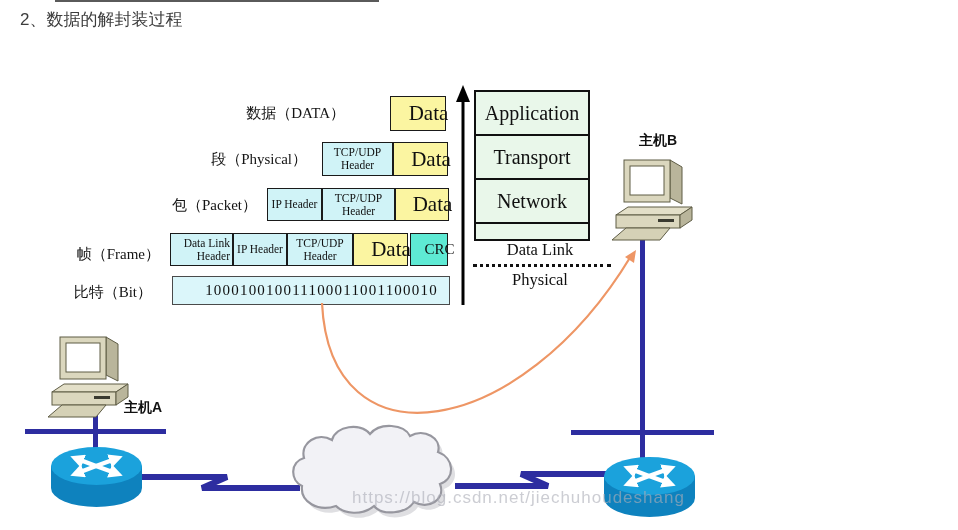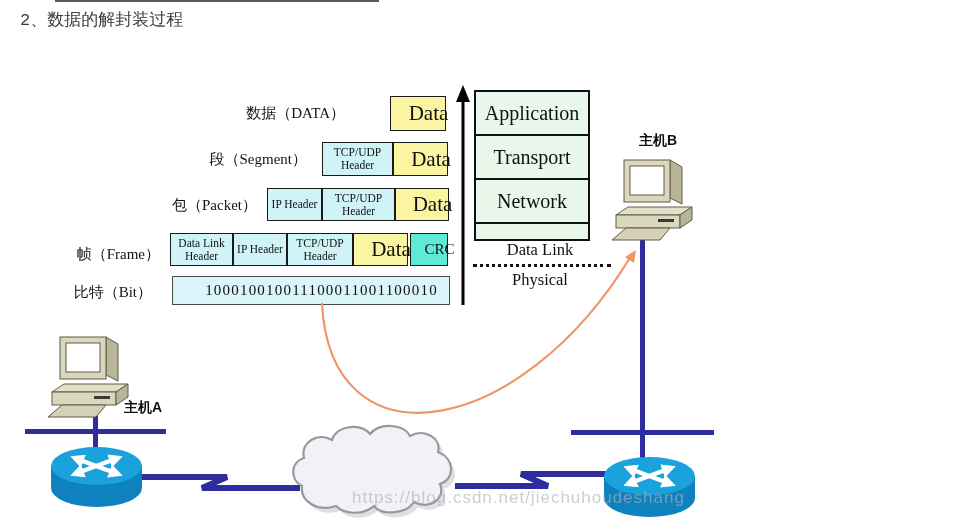--- a/index.html
+++ b/index.html
@@ -1,19 +1,19 @@
 <!DOCTYPE html>
 <html><head>
 <meta charset="utf-8">
 <style>
   html,body{margin:0;padding:0;background:#fff;}
   .canvas{position:relative;width:958px;height:530px;background:#ffffff;overflow:hidden;
           font-family:"Liberation Serif","DejaVu Serif",serif;}
   .abs{position:absolute;}
-  .title{position:absolute;left:20px;top:8px;font-family:Liberation Mono, monospace;
+  .title{position:absolute;left:20px;top:8px;font-family:Liberation Sans, sans-serif;
          font-size:17px;color:#3c3c3c;}
   .top-strip{position:absolute;left:55px;top:0;width:324px;height:2px;background:#5a5a5a;}
   .row-label{position:absolute;text-align:right;font-size:15px;color:#141414;white-space:nowrap;}
   .cell{position:absolute;display:flex;align-items:center;justify-content:center;
         border:1.6px solid #1a1a1a;box-sizing:border-box;text-align:center;color:#101010;background:#fff;padding-left:21px;}
   .cell.yellow{background:#FBF5A1;font-size:21px;}
   .cell.cyan{background:#D0F3F7;font-size:11.5px;line-height:1.12;padding:0 2px;}
   .cell.white{background:#5eead4;font-size:15px;}
   .cell.bits{background:#DBF6FA;font-size:15px;letter-spacing:1.2px;border:1.5px solid #4a4a4a;}
   .stack-box{position:absolute;left:474px;width:116px;background:#E9F7EA;border:2.4px solid #101010;
@@ -47,35 +47,35 @@
     <polyline points="455,486 548,486 521,474 614,474" fill="none" stroke="#2D2DA0" stroke-width="6"></polyline>
 
     <line x1="463" y1="101" x2="463" y2="305" stroke="#000" stroke-width="3"></line>
     <polygon points="463,85 456,102 470,102" fill="#000"></polygon>
 
     <path d="M322,303 C330,470 520,440 631,256" fill="none" stroke="#EE9665" stroke-width="2.2"></path>
     <polygon points="636,250 634,263 625,257" fill="#EE9665"></polygon>
   </svg>
 
   <div class="row-label" style="left:165px;top:104px;width:180px;">数据（DATA）</div>
-  <div class="row-label" style="left:127px;top:150px;width:180px;">段（Segment）</div>
+  <div class="row-label" style="left:127px;top:150px;width:180px;">段（Physical）</div>
   <div class="row-label" style="left:77px;top:196px;width:180px;">包（Packet）</div>
   <div class="row-label" style="left:58px;top:245px;width:102px;">帧（Frame）</div>
   <div class="row-label" style="left:58px;top:283px;width:94px;">比特（Bit）</div>
 
   <div class="cell yellow" style="left:390px;top:96px;width:56px;height:35px;">Data</div>
 
   <div class="cell cyan" style="left:322px;top:142px;width:71px;height:34px;">TCP/UDP Header</div>
   <div class="cell yellow" style="left:393px;top:142px;width:55px;height:34px;">Data</div>
 
   <div class="cell cyan" style="left:267px;top:188px;width:55px;height:33px;">IP Header</div>
   <div class="cell cyan" style="left:322px;top:188px;width:73px;height:33px;">TCP/UDP Header</div>
   <div class="cell yellow" style="left:395px;top:188px;width:54px;height:33px;">Data</div>
 
-  <div class="cell cyan" style="left:170px;top:233px;width:63px;height:33px;">Data Link Header</div>
+  <div class="cell cyan" style="left:170px;top:233px;width:63px;height:33px;text-align:right;">Data Link Header</div>
   <div class="cell cyan" style="left:233px;top:233px;width:54px;height:33px;">IP Header</div>
   <div class="cell cyan" style="left:287px;top:233px;width:66px;height:33px;">TCP/UDP Header</div>
   <div class="cell yellow" style="left:353px;top:233px;width:55px;height:33px;">Data</div>
   <div class="cell white" style="left:410px;top:233px;width:38px;height:33px;">CRC</div>
 
   <div class="cell bits" style="left:172px;top:276px;width:278px;height:29px;">100010010011100011001100010</div>
 
   <div class="stack-box" style="top:90px;height:46px;">Application</div>
   <div class="stack-box" style="top:134px;height:46px;">Transport</div>
   <div class="stack-box" style="top:178px;height:46px;">Network</div>

